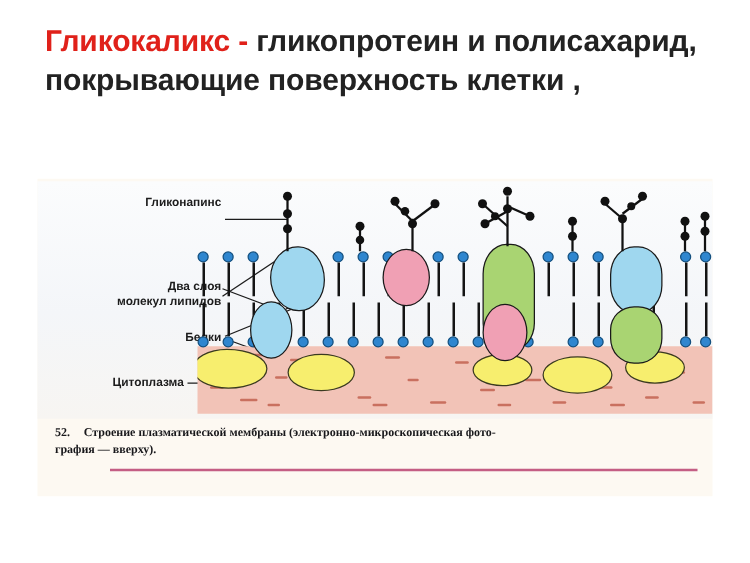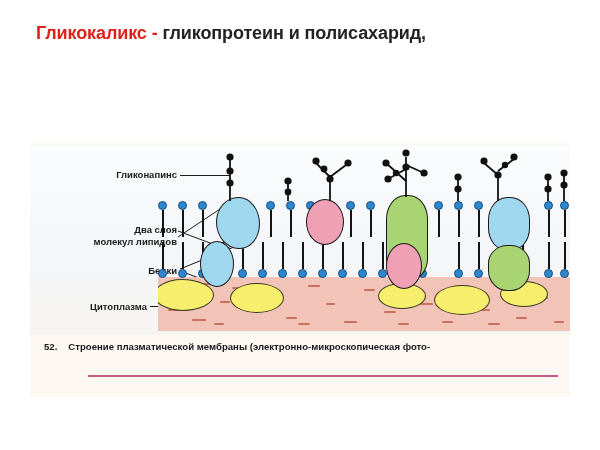--- a/index.html
+++ b/index.html
@@ -14,21 +14,21 @@
     font-family: "Liberation Sans", "DejaVu Sans", sans-serif;
     position: relative;
   }
 
   
   #title-block {
     position: absolute;
     left: 36px;
     top: 18px;
     width: 540px;
-    font-size: 18px;
+    font-size: 24px;
     font-weight: bold;
     line-height: 31px;
     color: #222222;
     letter-spacing: -0.1px;
   }
   .kw-red { color: #e0211a; }
 
   
   #scan-page {
     position: absolute;
@@ -54,21 +54,21 @@
   .diag-label {
     position: absolute;
     font-family: "Liberation Sans", "DejaVu Sans", sans-serif;
     font-size: 9.5px;
     font-weight: bold;
     color: #1c1c1c;
     text-align: right;
     line-height: 12px;
     white-space: nowrap;
   }
-  #label-glyco   { left: 2px;  top: 24px;  width: 145px; text-align: right; }
+  #label-glyco   { left: 2px;  top: 12px;  width: 145px; text-align: right; }
   #label-bilayer { left: 2px;  top: 79px;  width: 145px; }
   #label-protein { left: 2px;  top: 120px; width: 145px; }
   #label-cyto    { left: 2px;  top: 156px; width: 115px; }
 
   .leader {
     position: absolute;
     background: #1c1c1c;
     height: 1px;
   }
 
@@ -138,21 +138,21 @@
   .p-blue  { background: #9fd7ef; }
   .p-green { background: #a9d472; }
   .p-pink  { background: #f0a0b4; }
 
   
   #caption {
     position: absolute;
     left: 14px;
     top: 198px;
     width: 516px;
-    font-family: Liberation Sans, sans-serif;
+    font-family: Liberation Serif, serif;
     font-size: 9.6px;
     font-weight: bold;
     color: #18181b;
     line-height: 12.5px;
   }
   #caption .num { margin-right: 11px; }
 
   #caption-rule {
     position: absolute;
     left: 58px;
@@ -162,20 +162,21 @@
     background: #c45e84;
   }
 </style>
 </head>
 <body>
 
 <div id="title-block">
   <div>
     <span class="kw-red">Гликокаликс -</span><span> гликопротеин и полисахарид,</span>
   </div>
+  <div>покрывающие поверхность клетки ,</div>
 </div>
 
 <div id="scan-page">
 
   <div id="diagram-panel">
 
     <div class="diag-label" id="label-glyco">
       <div>Гликонапинс</div>
     </div>
     <div class="diag-label" id="label-bilayer">
@@ -441,15 +442,16 @@
       <svg width="412" height="60" style="position:absolute;left:0;top:0;pointer-events:none;">
         <line x1="130" y1="38" x2="130" y2="56" stroke="#111" stroke-width="1.8"></line>
         <circle cx="130" cy="36" r="3.6" fill="#111"></circle>
         <circle cx="130" cy="47" r="3.4" fill="#111"></circle>
       </svg>
     </div>
   </div>
 
   <div id="caption">
     <span class="num">52.</span><span>Строение плазматической мембраны (электронно-микроскопическая фото-</span>
+    <div>графия — вверху).</div>
   </div>
   <div id="caption-rule"></div>
 </div>
 
 </body></html>

